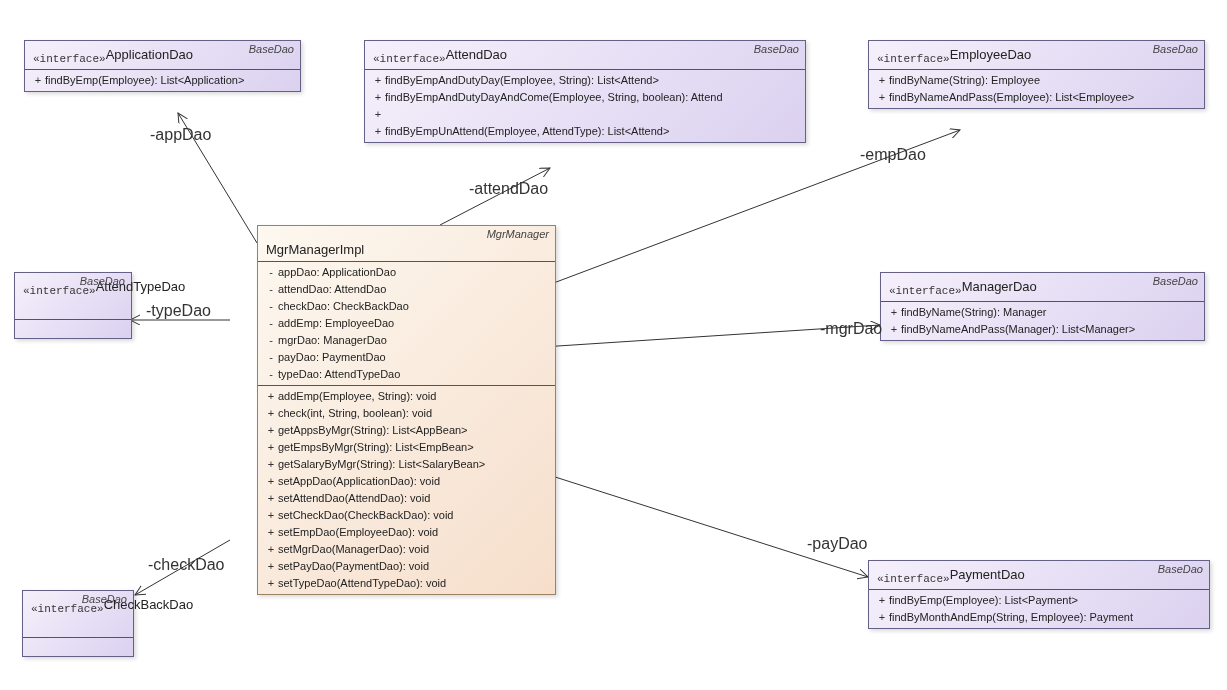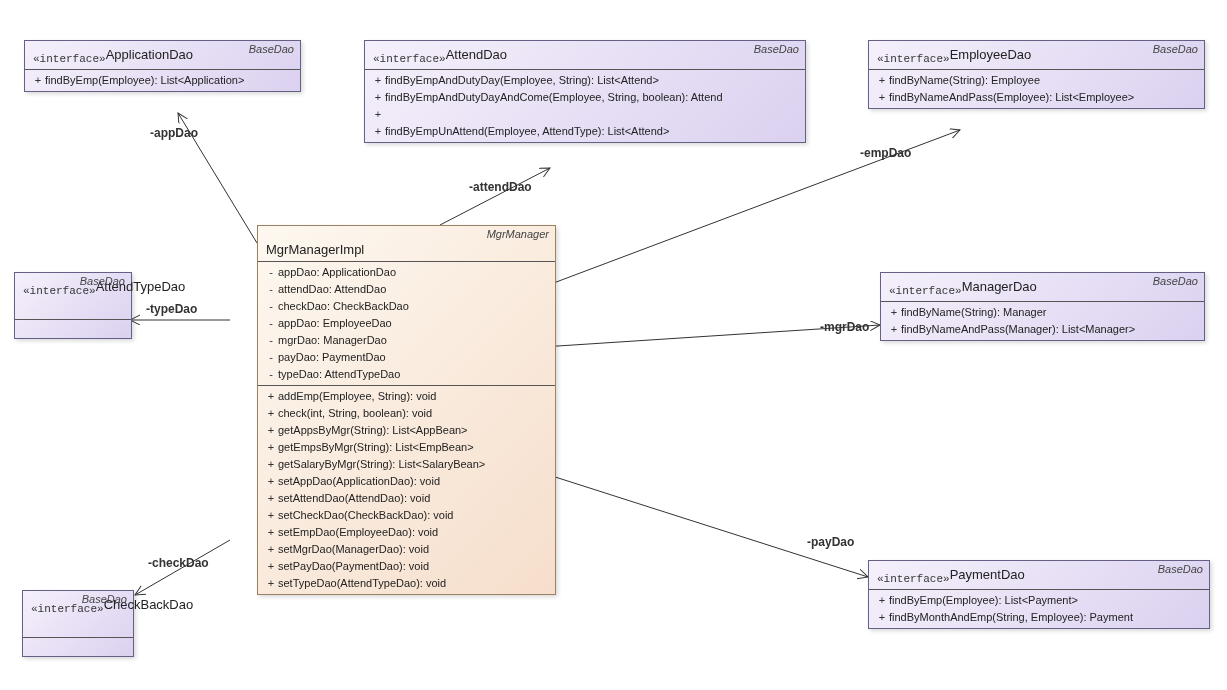--- a/index.html
+++ b/index.html
@@ -60,25 +60,24 @@
     display: flex;
     padding: 0 6px;
     line-height: 17px;
     font-size: 11px;
     color: #222;
     white-space: nowrap;
   }
   .vis { width: 14px; text-align: center; color: #333; }
   .edge-label {
     position: absolute;
-    font-size: 12px;
+    font-size: 16px;
     color: #333;
     background: transparent;
     padding: 0 2px;
-    font-weight: bold;
   }
   svg {
     position: absolute;
     top: 0;
     left: 0;
     pointer-events: none;
   }
 </style>
 </head>
 <body>
@@ -231,21 +230,21 @@
     <div class="row">
         <span class="vis">-</span>
         <span>attendDao: AttendDao</span>
       </div>
     <div class="row">
         <span class="vis">-</span>
         <span>checkDao: CheckBackDao</span>
       </div>
     <div class="row">
         <span class="vis">-</span>
-        <span>appDao: EmployeeDao</span>
+        <span>addEmp: EmployeeDao</span>
       </div>
     <div class="row">
         <span class="vis">-</span>
         <span>mgrDao: ManagerDao</span>
       </div>
     <div class="row">
         <span class="vis">-</span>
         <span>payDao: PaymentDao</span>
       </div>
     <div class="row">

